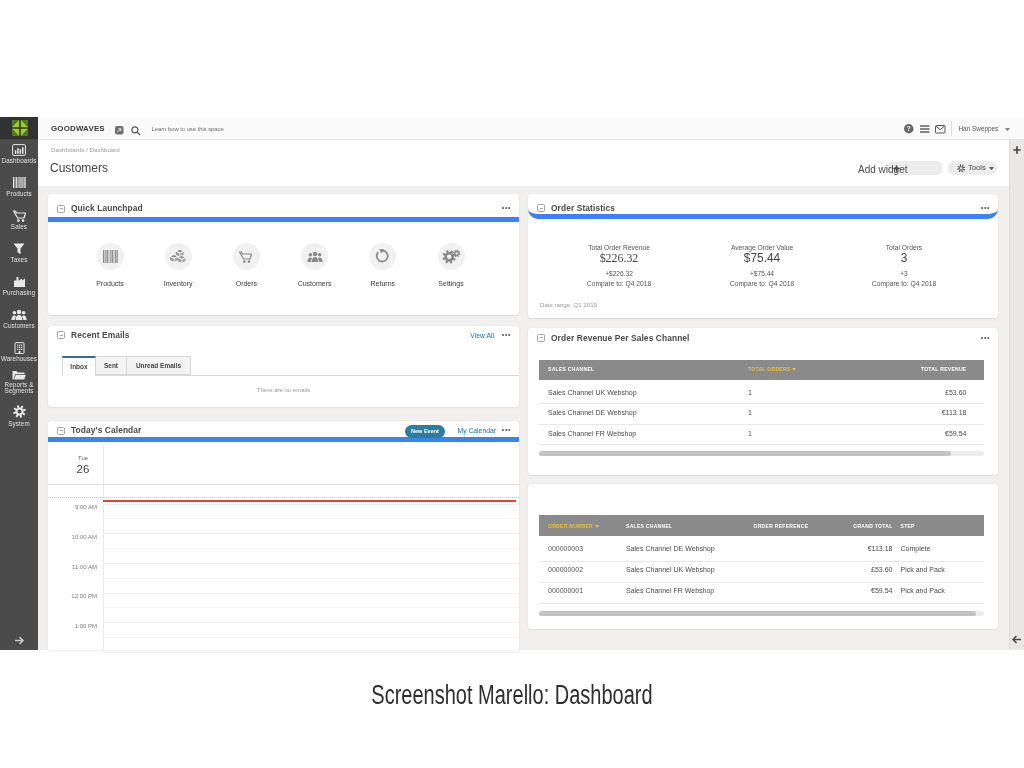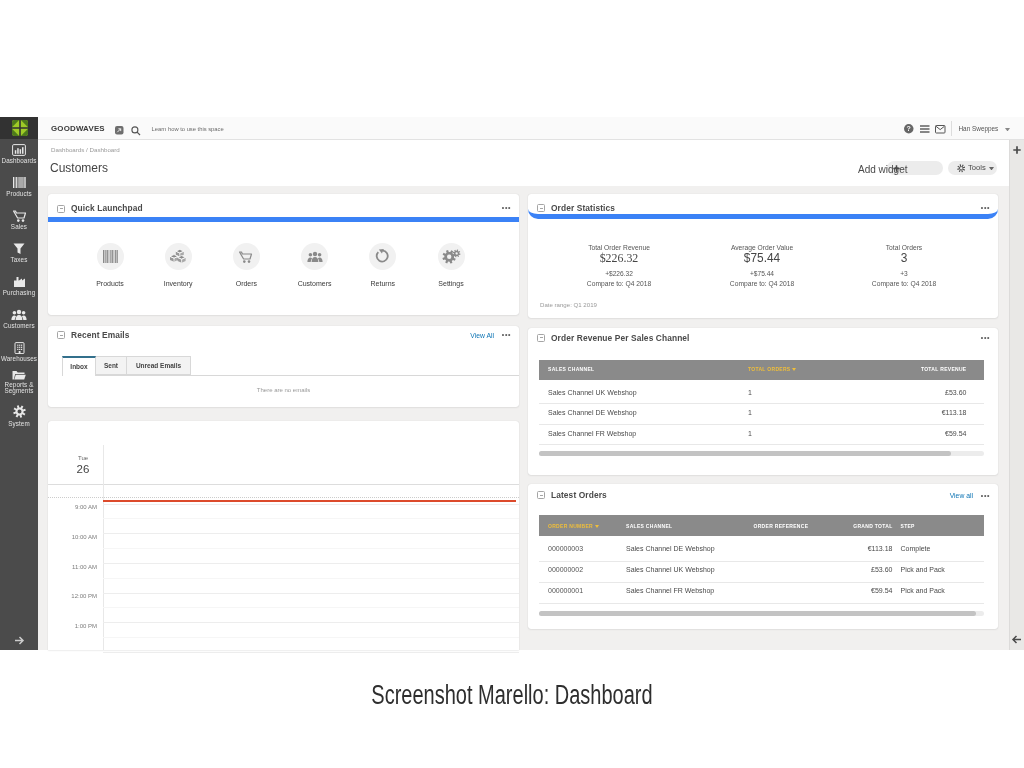--- a/index.html
+++ b/index.html
@@ -304,20 +304,29 @@
         <span class="abs bluelink" style="right:25px;top:5.5px;">View All</span>
         <span class="dots" style="top:5px;">•••</span>
       </div>
 <div class="abs" style="left:14px;top:30px;width:34px;height:20px;background:#fff;border:1px solid #d8d8d8;border-top:2px solid #33708c;border-bottom:none;z-index:2;text-align:center;line-height:17px;font-size:6.5px;font-weight:bold;color:#444;">Inbox</div>
 <div class="abs" style="left:48px;top:30px;width:31px;height:19px;background:#f3f3f3;border:1px solid #d8d8d8;border-left:none;text-align:center;line-height:18px;font-size:6.5px;font-weight:bold;color:#444;">Sent</div>
 <div class="abs" style="left:79px;top:30px;width:64px;height:19px;background:#f3f3f3;border:1px solid #d8d8d8;border-left:none;text-align:center;line-height:18px;font-size:6.5px;font-weight:bold;color:#444;">Unread Emails</div>
 <div class="abs" style="left:14px;top:49px;right:0px;height:1px;background:#d8d8d8;z-index:1;"></div>
 <div class="abs ctr" style="left:0;top:61px;width:471px;font-size:6px;color:#999;">There are no emails</div>
 </div>
 <div class="widget" style="left:48px;top:421px;width:471px;height:229px;border-bottom-left-radius:0;border-bottom-right-radius:0;">
+<div class="whead" style="height:21px;">
+        <span class="cbx" style="top:5.5px;">
+          <span></span>
+        </span>
+        <span class="wtitle" style="top:5px;">Today's Calendar</span>
+        <span class="abs" style="right:74px;top:4px;width:40px;height:12.5px;background:#2d7e9e;border-radius:7px;color:#fff;font-size:5.5px;font-weight:bold;text-align:center;line-height:12.5px;">New Event</span>
+        <span class="abs bluelink" style="right:23px;top:5.5px;">My Calendar</span>
+        <span class="dots" style="top:5px;">•••</span>
+      </div>
 <div class="abs ctr" style="left:0;top:33.5px;width:70px;font-size:6px;color:#666;">Tue</div>
 <div class="abs ctr" style="left:0;top:42px;width:70px;font-size:11.5px;color:#444;">26</div>
 <div class="abs hline" style="left:0;top:62.5px;width:471px;background:#ddd;"></div>
 <div class="abs" style="left:0;top:75.5px;width:471px;height:0;border-top:1px dotted #ccc;"></div>
 <div class="abs" style="left:54.5px;top:24px;width:1px;height:205px;background:#e8e8e8;"></div>
 <div class="abs" style="left:55px;top:79px;width:413px;height:1.5px;background:#dc4a2b;"></div>
 <div class="hourlabel" style="right:422px;top:83.1px;">9:00 AM</div>
 <div class="hline" style="left:55px;top:82.5px;width:416px;"></div>
 <div class="hline2" style="left:55px;top:97.3px;width:416px;"></div>
 <div class="hourlabel" style="right:422px;top:112.8px;">10:00 AM</div>
@@ -379,28 +388,20 @@
 <div class="trow" style="left:10.5px;top:81.4px;width:428px;text-align:right;">€113.18</div>
 <div class="abs" style="left:10.5px;top:95.7px;width:445px;height:1px;background:#e8e8e8;"></div>
 <div class="trow" style="left:20px;top:102.0px;">Sales Channel FR Webshop</div>
 <div class="trow" style="left:220px;top:102.0px;">1</div>
 <div class="trow" style="left:10.5px;top:102.0px;width:428px;text-align:right;">€59.54</div>
 <div class="abs" style="left:10.5px;top:116.4px;width:445px;height:1px;background:#e8e8e8;"></div>
 <div class="abs" style="left:10.5px;top:122.5px;width:445px;height:5px;background:#ececec;border-radius:2.5px;"></div>
 <div class="abs" style="left:10.5px;top:122.5px;width:412px;height:5px;background:#c3c3c3;border-radius:2.5px;"></div>
 </div>
 <div class="widget" style="left:528px;top:484px;width:470px;height:145px;">
-<div class="whead" style="height:22px;border-bottom:none;">
-        <span class="cbx" style="top:7px;">
-          <span></span>
-        </span>
-        <span class="wtitle" style="top:7px;">Latest Orders</span>
-        <span class="abs bluelink" style="right:25px;top:8px;">View all</span>
-        <span class="dots" style="top:7.5px;">•••</span>
-      </div>
 <div class="thead" style="left:10.5px;top:30.5px;width:445px;height:21.5px;"></div>
 <div class="th gold" style="left:20px;top:40px;">ORDER NUMBER <span style="display:inline-block;"><svg width="4" height="3" viewBox="0 0 4 3">
             <path d="M0,0 L4,0 L2.0,3 Z" fill="#efbe3a"></path>
           </svg></span></div>
 <div class="th" style="left:98px;top:40px;">SALES CHANNEL</div>
 <div class="th" style="left:225.5px;top:40px;">ORDER REFERENCE</div>
 <div class="th" style="left:10.5px;top:40px;width:354px;text-align:right;">GRAND TOTAL</div>
 <div class="th" style="left:372.5px;top:40px;">STEP</div>
 <div class="trow" style="left:20px;top:61.0px;color:#555;">000000003</div>
 <div class="trow" style="left:98px;top:61.0px;">Sales Channel DE Webshop</div>

